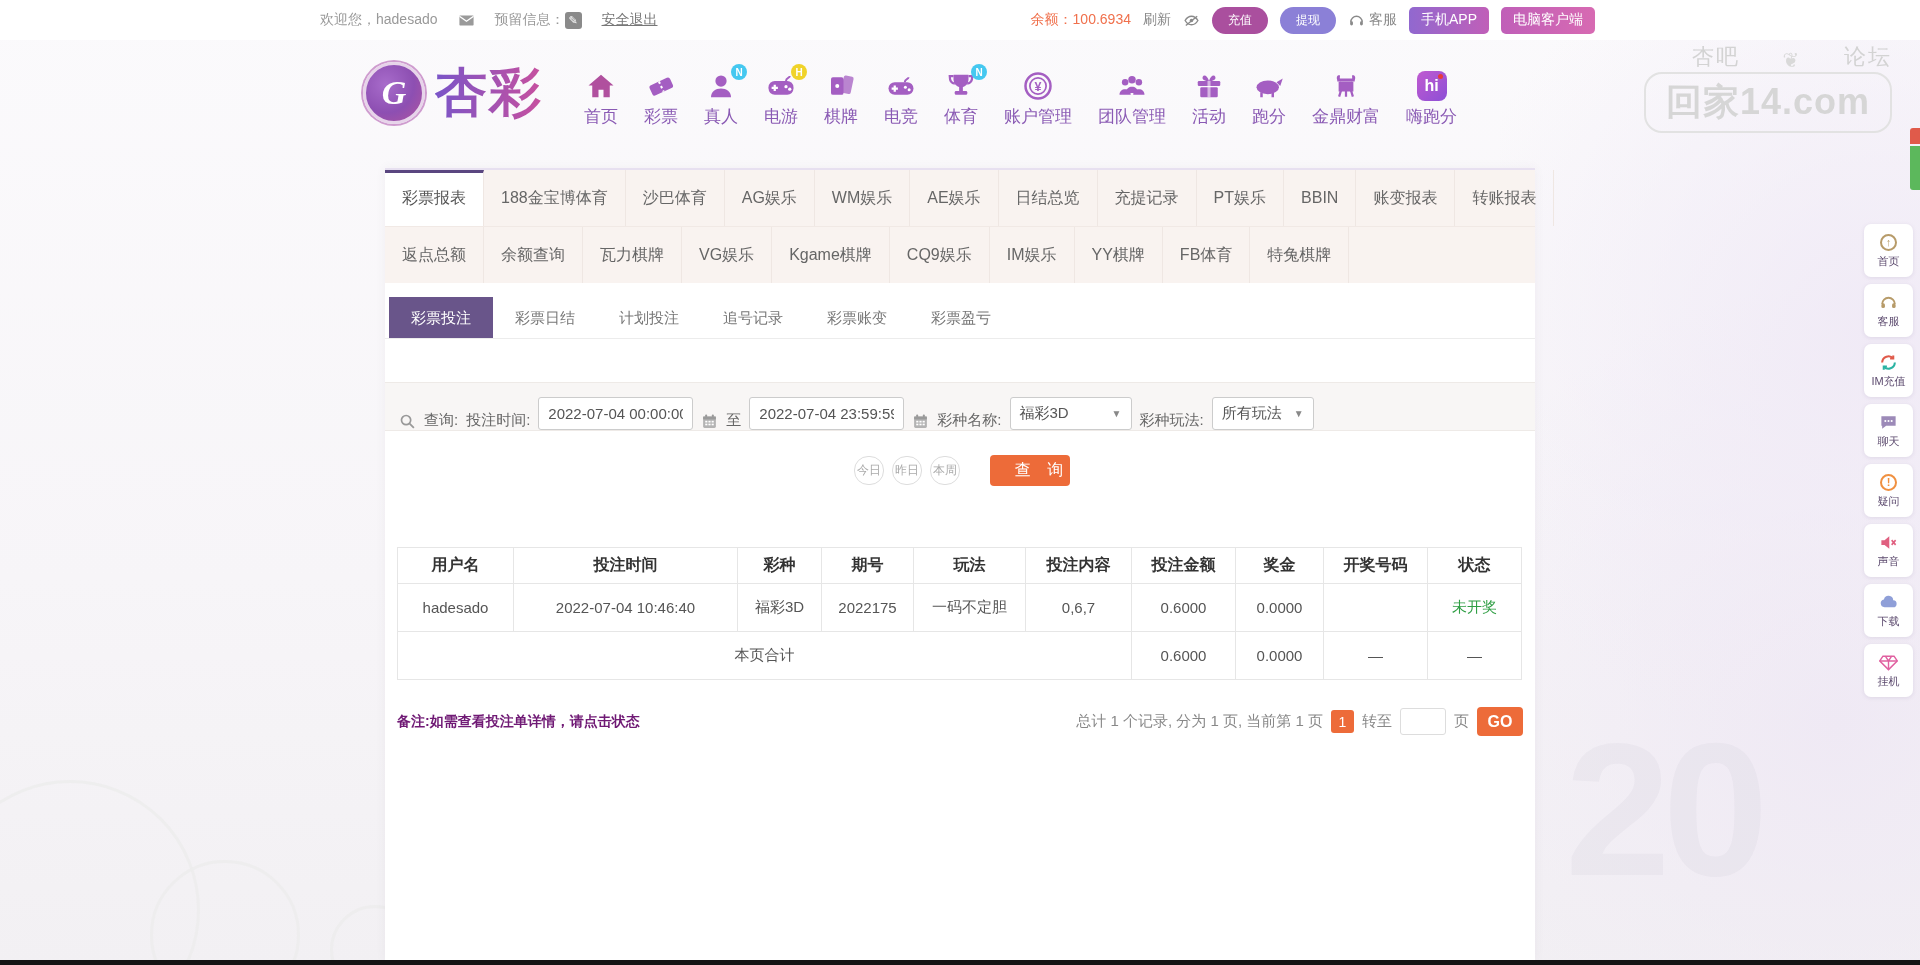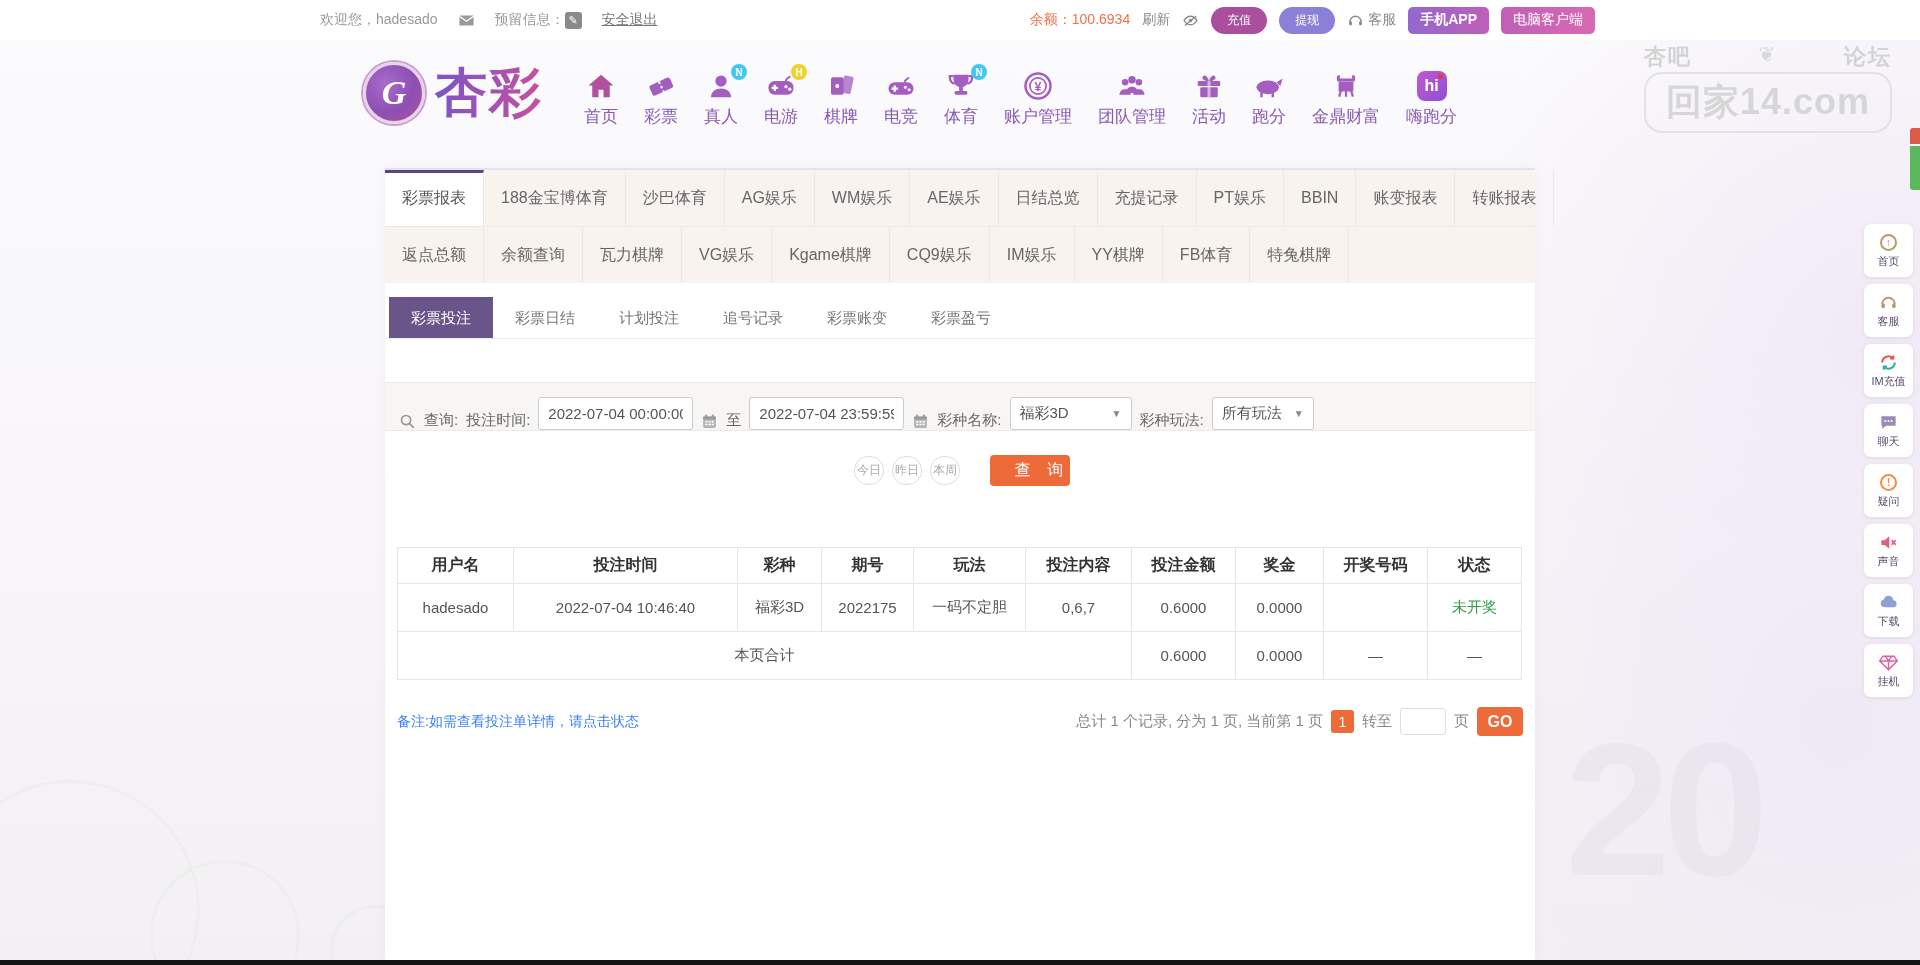--- a/index.html
+++ b/index.html
@@ -25,21 +25,21 @@
   .tb-left, .tb-right { display:flex; align-items:center; }
   .tb-left > * { margin-right:20px; }
   .tb-right > * { margin-left:12px; }
   .tb-link { color:#777; text-decoration:underline; cursor:pointer; }
   .pill { height:27px; padding:0 16px; border-radius:14px; color:#fff; font-size:12px;
     display:inline-flex; align-items:center; cursor:pointer; }
   .pill-recharge { background:#aa4f9e; }
   .pill-withdraw { background:#8b80d7; }
   .sq-btn { height:27px; padding:0 12px; border-radius:5px; color:#fff; font-size:14px;
     display:inline-flex; align-items:center; cursor:pointer; }
-  .sq-app { background:linear-gradient(90deg,#9168cf,#c05fb8);font-weight:bold; }
+  .sq-app { background:linear-gradient(90deg,#9168cf,#c05fb8); }
   .sq-pc  { background:linear-gradient(90deg,#c05fb8,#d76ab2); }
   .balance-label, .balance-value { color:#f0704c; }
   .edit-box { display:inline-flex; width:17px; height:17px; background:#8a8a8a; border-radius:3px;
     color:#fff; font-size:11px; align-items:center; justify-content:center; cursor:pointer; }
   .icon16 { width:17px; height:17px; display:inline-block; vertical-align:middle; }
   .kefu { display:inline-flex; align-items:center; gap:4px; color:#888; cursor:pointer; }
 
   
   .header { position:absolute; left:0; top:40px; width:1920px; height:128px; }
   .header-inner { position:absolute; left:363px; top:18px; display:flex; align-items:flex-end; }
@@ -65,22 +65,22 @@
   .badge-h { background:#f0d32a; }
   .hi-app { width:30px; height:30px; border-radius:8px; background:linear-gradient(135deg,#c05ad0,#8d4fd6);
     color:#fff; font-weight:bold; font-size:16px; display:flex; align-items:center; justify-content:center;
     position:relative; }
   .hi-app i { position:absolute; top:3px; right:4px; width:5px; height:5px; border-radius:50%;
     background:#e83a3a; }
 
   
   .watermark { position:absolute; right:28px; top:42px; width:248px; text-align:center;
     color:#d3d3d3; user-select:none; }
-  .wm-top { display:flex; align-items:flex-start; justify-content:space-between; font-size:22px;
-    font-weight:bold; letter-spacing:2px; }
+  .wm-top { display:flex; align-items:flex-end; justify-content:space-between; font-size:22px;
+    font-weight:normal; letter-spacing:2px;margin-left:48px; }
   .wm-flourish { font-size:20px; color:#d9d9d9; }
   .wm-domain { border:2px solid #e2e2e2; border-radius:18px; padding:4px 10px;
     font-size:36px; font-weight:bold; color:#d6d6d6; letter-spacing:1px; }
 
   
   .panel { position:absolute; left:385px; top:168px; width:1150px; height:792px;
     background:#fff; box-shadow:0 0 10px rgba(80,60,110,.06); }
   .tabs-wrap { border-top:2px solid #e7e0f0; background:#f9f3f0; }
   .tabs-row { display:flex; flex-wrap:nowrap; }
   .tabs-row + .tabs-row { border-top:1px solid #f1e9e5; }
@@ -119,21 +119,21 @@
 
   
   .bet-table { margin:61px 0 0 12px; width:1124px; border-collapse:collapse; table-layout:fixed; }
   .bet-table th, .bet-table td { border:1px solid #e6e6e6; text-align:center; }
   .bet-table th { height:36px; font-size:16px; color:#333; font-weight:bold; }
   .bet-table td { height:48px; font-size:15px; color:#555; }
   td.status-open { color:#2f9e44; }
 
   
   .table-footer { margin:27px 12px 0 12px; display:flex; align-items:center; justify-content:space-between; }
-  .note { color:#3b82f6; font-size:14px; }
+  .note { color:#701a75; font-size:14px;font-weight:bold; }
   .pager { display:flex; align-items:center; color:#888; font-size:15px; }
   .pager > * { margin-left:8px; }
   .page-cur { width:23px; height:23px; background:#ed6b39; color:#fff; border-radius:3px;
     display:flex; align-items:center; justify-content:center; font-size:14px; }
   .page-input { width:46px; height:27px; border:1px solid #ddd; border-radius:3px; background:#fff; }
   .go-btn { width:46px; height:29px; background:#ed6b39; border-radius:4px; color:#fff;
     font-weight:bold; font-size:16px; display:flex; align-items:center; justify-content:center; cursor:pointer; }
 
   
   .side { position:absolute; right:7px; top:224px; width:49px; }

